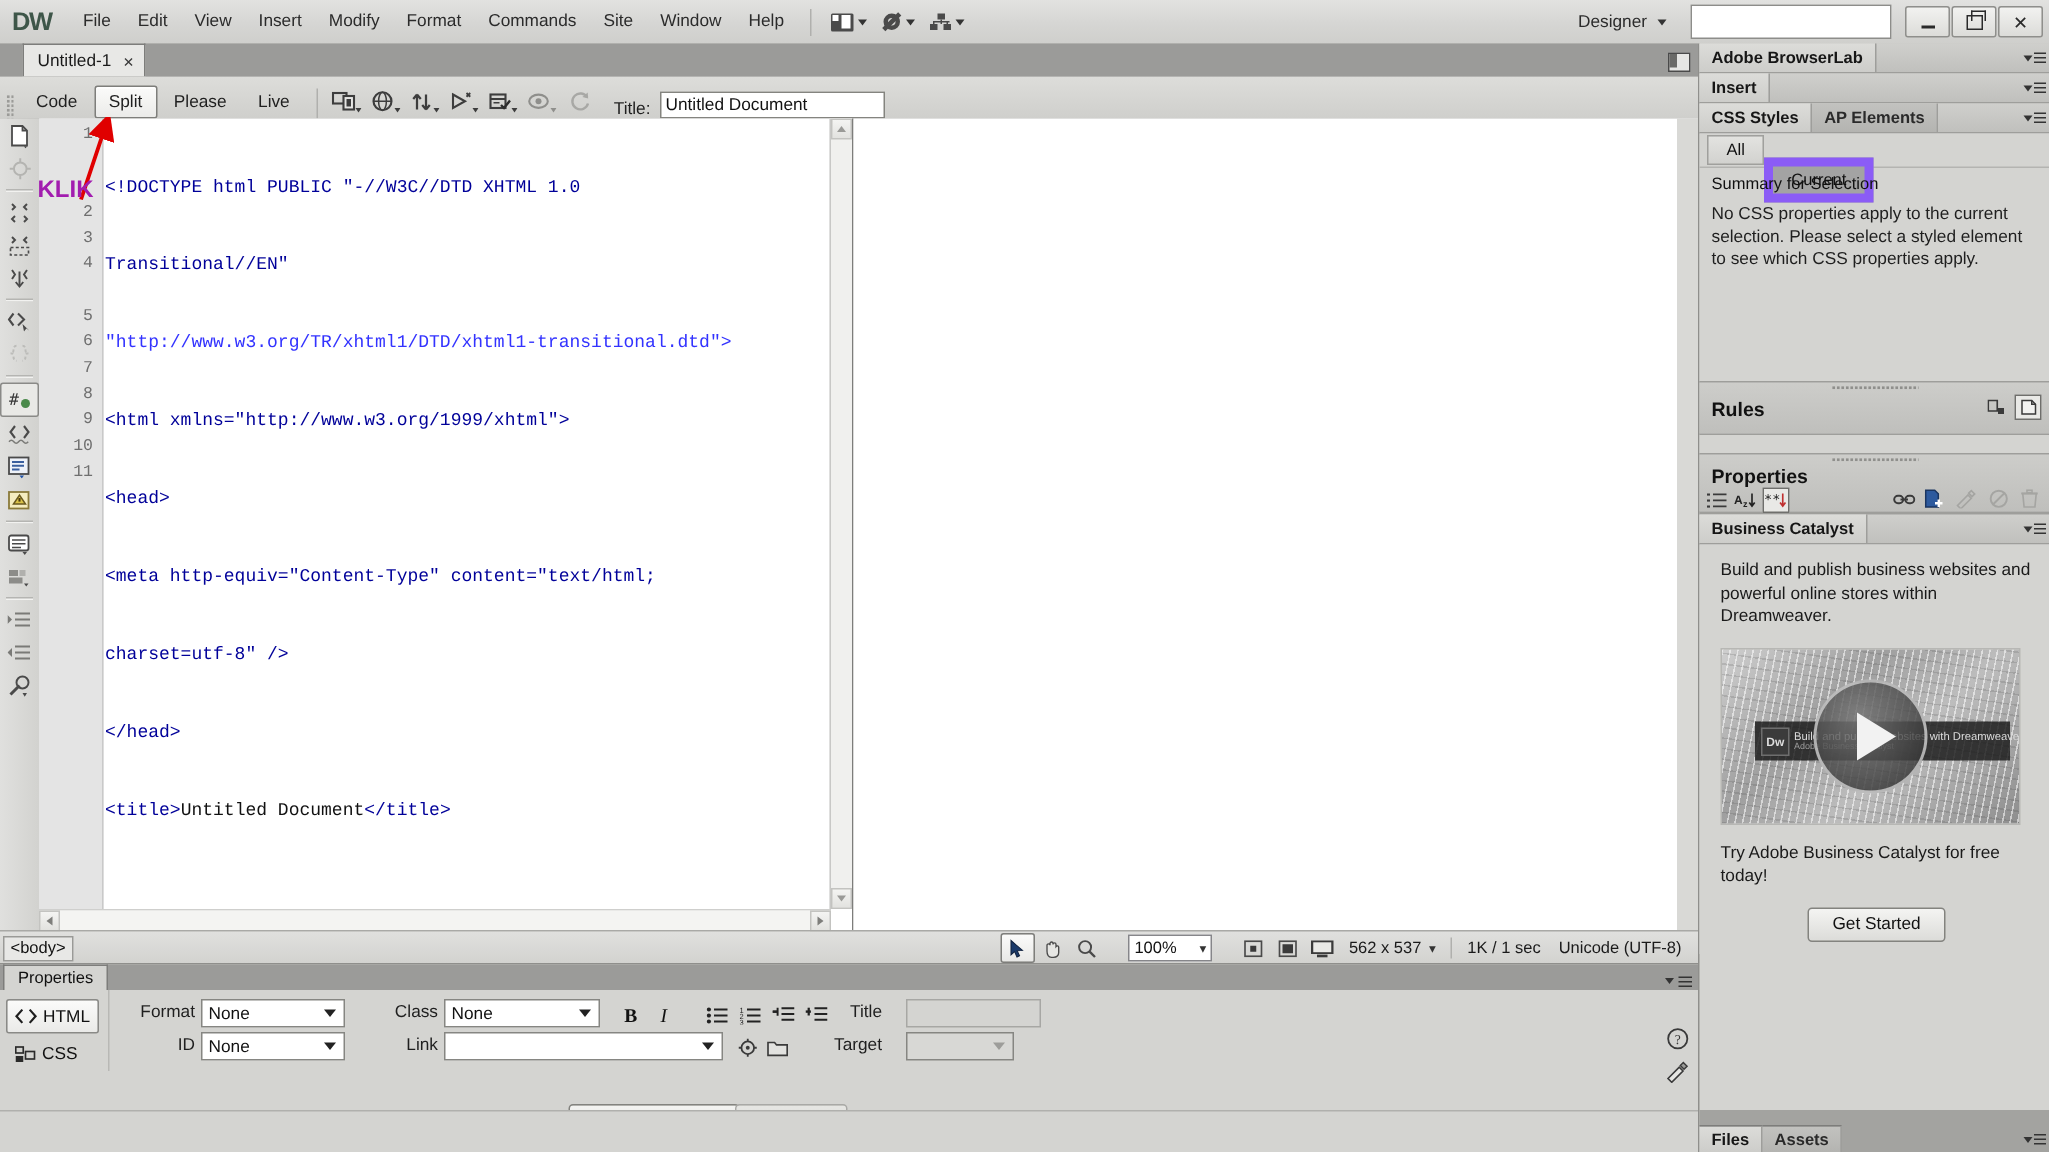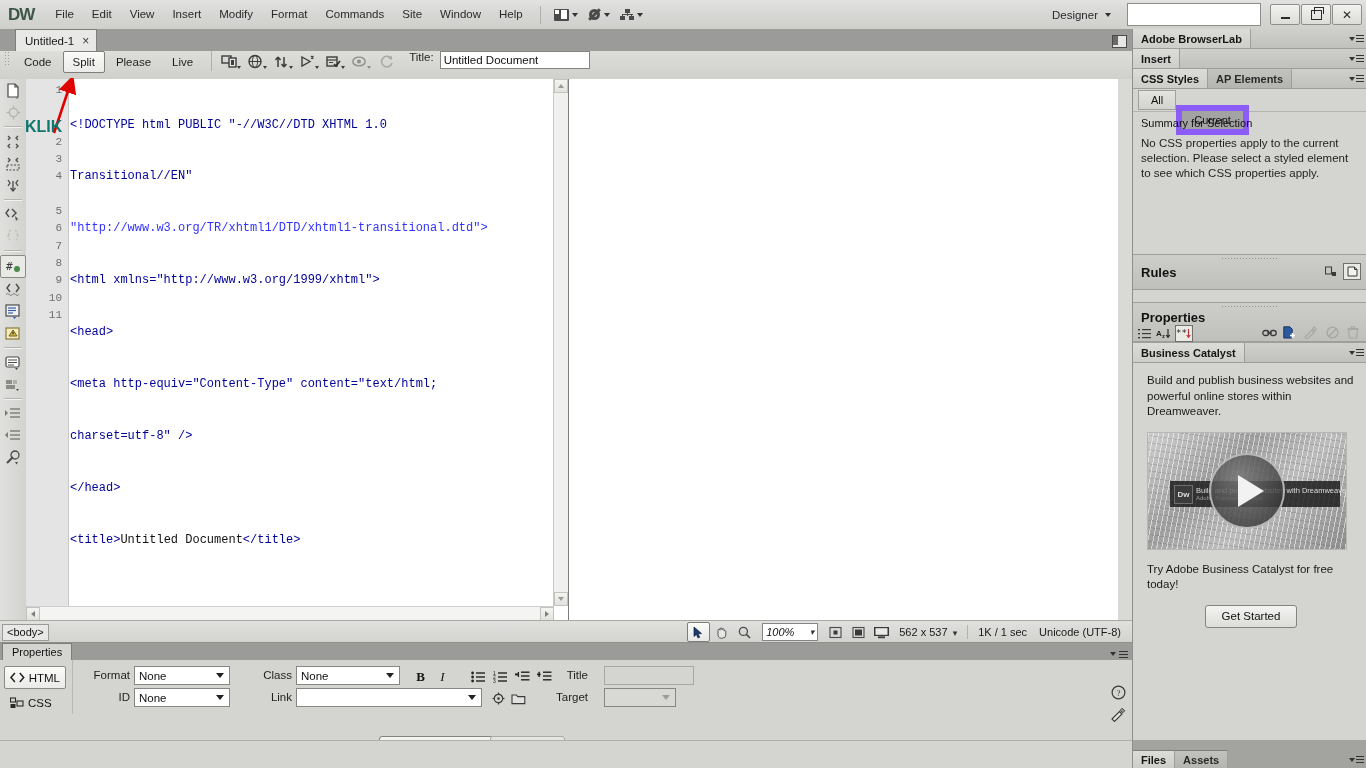--- a/index.html
+++ b/index.html
@@ -94,21 +94,21 @@
   .tab-right-ico{
     margin-left:auto;margin-right:5px;margin-bottom:3px;
     width:13px;height:11px;border:1px solid #4a4a4a;background:#e6e6e4;position:relative;
   }
   .tab-right-ico:after{content:"";position:absolute;left:0;top:0;width:5px;height:9px;background:#6a6a68;}
 
   
   .doctoolbar{
     position:absolute;left:0;top:51px;width:1132px;height:28px;
     background:linear-gradient(to bottom,#ddddda,#cfcfcc);
-    border-bottom:1px solid #a9a9a6;display:flex;align-items:flex-start;
+    border-bottom:1px solid #a9a9a6;display:flex;align-items:flex-end;
   }
   .grip{width:5px;height:16px;margin:0 5px 0 4px;
     background-image:radial-gradient(#9b9b98 40%,transparent 41%);
     background-size:3px 3px;}
   .viewbtns{display:flex;align-items:center;}
   .viewbtn{
     height:20px;padding:0 9px;display:flex;align-items:center;justify-content:center;
     font-size:11.5px;color:#1f1f1f;border:1px solid transparent;cursor:default;
     margin-right:1px;border-radius:2px;
   }
@@ -206,21 +206,21 @@
   }
   .sb-right{margin-left:auto;display:flex;align-items:center;padding-right:5px;}
   .sbtool{
     width:21px;height:18px;display:flex;align-items:center;justify-content:center;cursor:default;
     border:1px solid transparent;border-radius:2px;
   }
   .sbtool.active{background:linear-gradient(to bottom,#fbfbfa,#e8e8e6);border:1px solid #7e7e7b;}
   .zoomsel{
     width:56px;height:18px;background:#fff;border:1px solid #86868a;
     display:flex;align-items:center;justify-content:space-between;
-    font-size:11px;color:#111;padding:0 3px;box-sizing:border-box;margin:0 6px;cursor:default;font-style:italic;
+    font-size:11px;color:#111;padding:0 3px;box-sizing:border-box;margin:0 16px;cursor:default;
   }
   .sbtext{font-size:11px;color:#1a1a1a;margin:0 6px;white-space:nowrap;}
   .sb-vdiv{width:1px;height:14px;background:#b0b0ad;margin:0 4px;}
 
   
   .proppanel{
     position:absolute;left:0;top:642px;width:1132px;height:126px;background:#d4d4d1;
     border-top:1px solid #8f8f8c;
   }
   .prop-tabbar{
@@ -368,21 +368,21 @@
   }
   .dock-bottom{
     position:absolute;left:0;bottom:0;width:234px;height:28px;background:#a3a3a0;
     display:flex;align-items:flex-end;
   }
   .dock-bottom .ptab{height:17px;border-top:1px solid #7d7d7b;}
 
   
   .annot{position:absolute;left:20px;top:78px;width:110px;height:70px;pointer-events:none;}
   .klik{
-    position:absolute;left:25px;top:118px;font-size:16px;font-weight:bold;color:#0f766e;
+    position:absolute;left:25px;top:118px;font-size:16px;font-weight:bold;color:#a21caf;
     font-family:"Liberation Sans",sans-serif;letter-spacing:0px;pointer-events:none;
   }
 </style>
 </head>
 <body>
 
 <div class="app">
 
   <div class="titlebar">
     <div class="dw-logo">DW</div>

